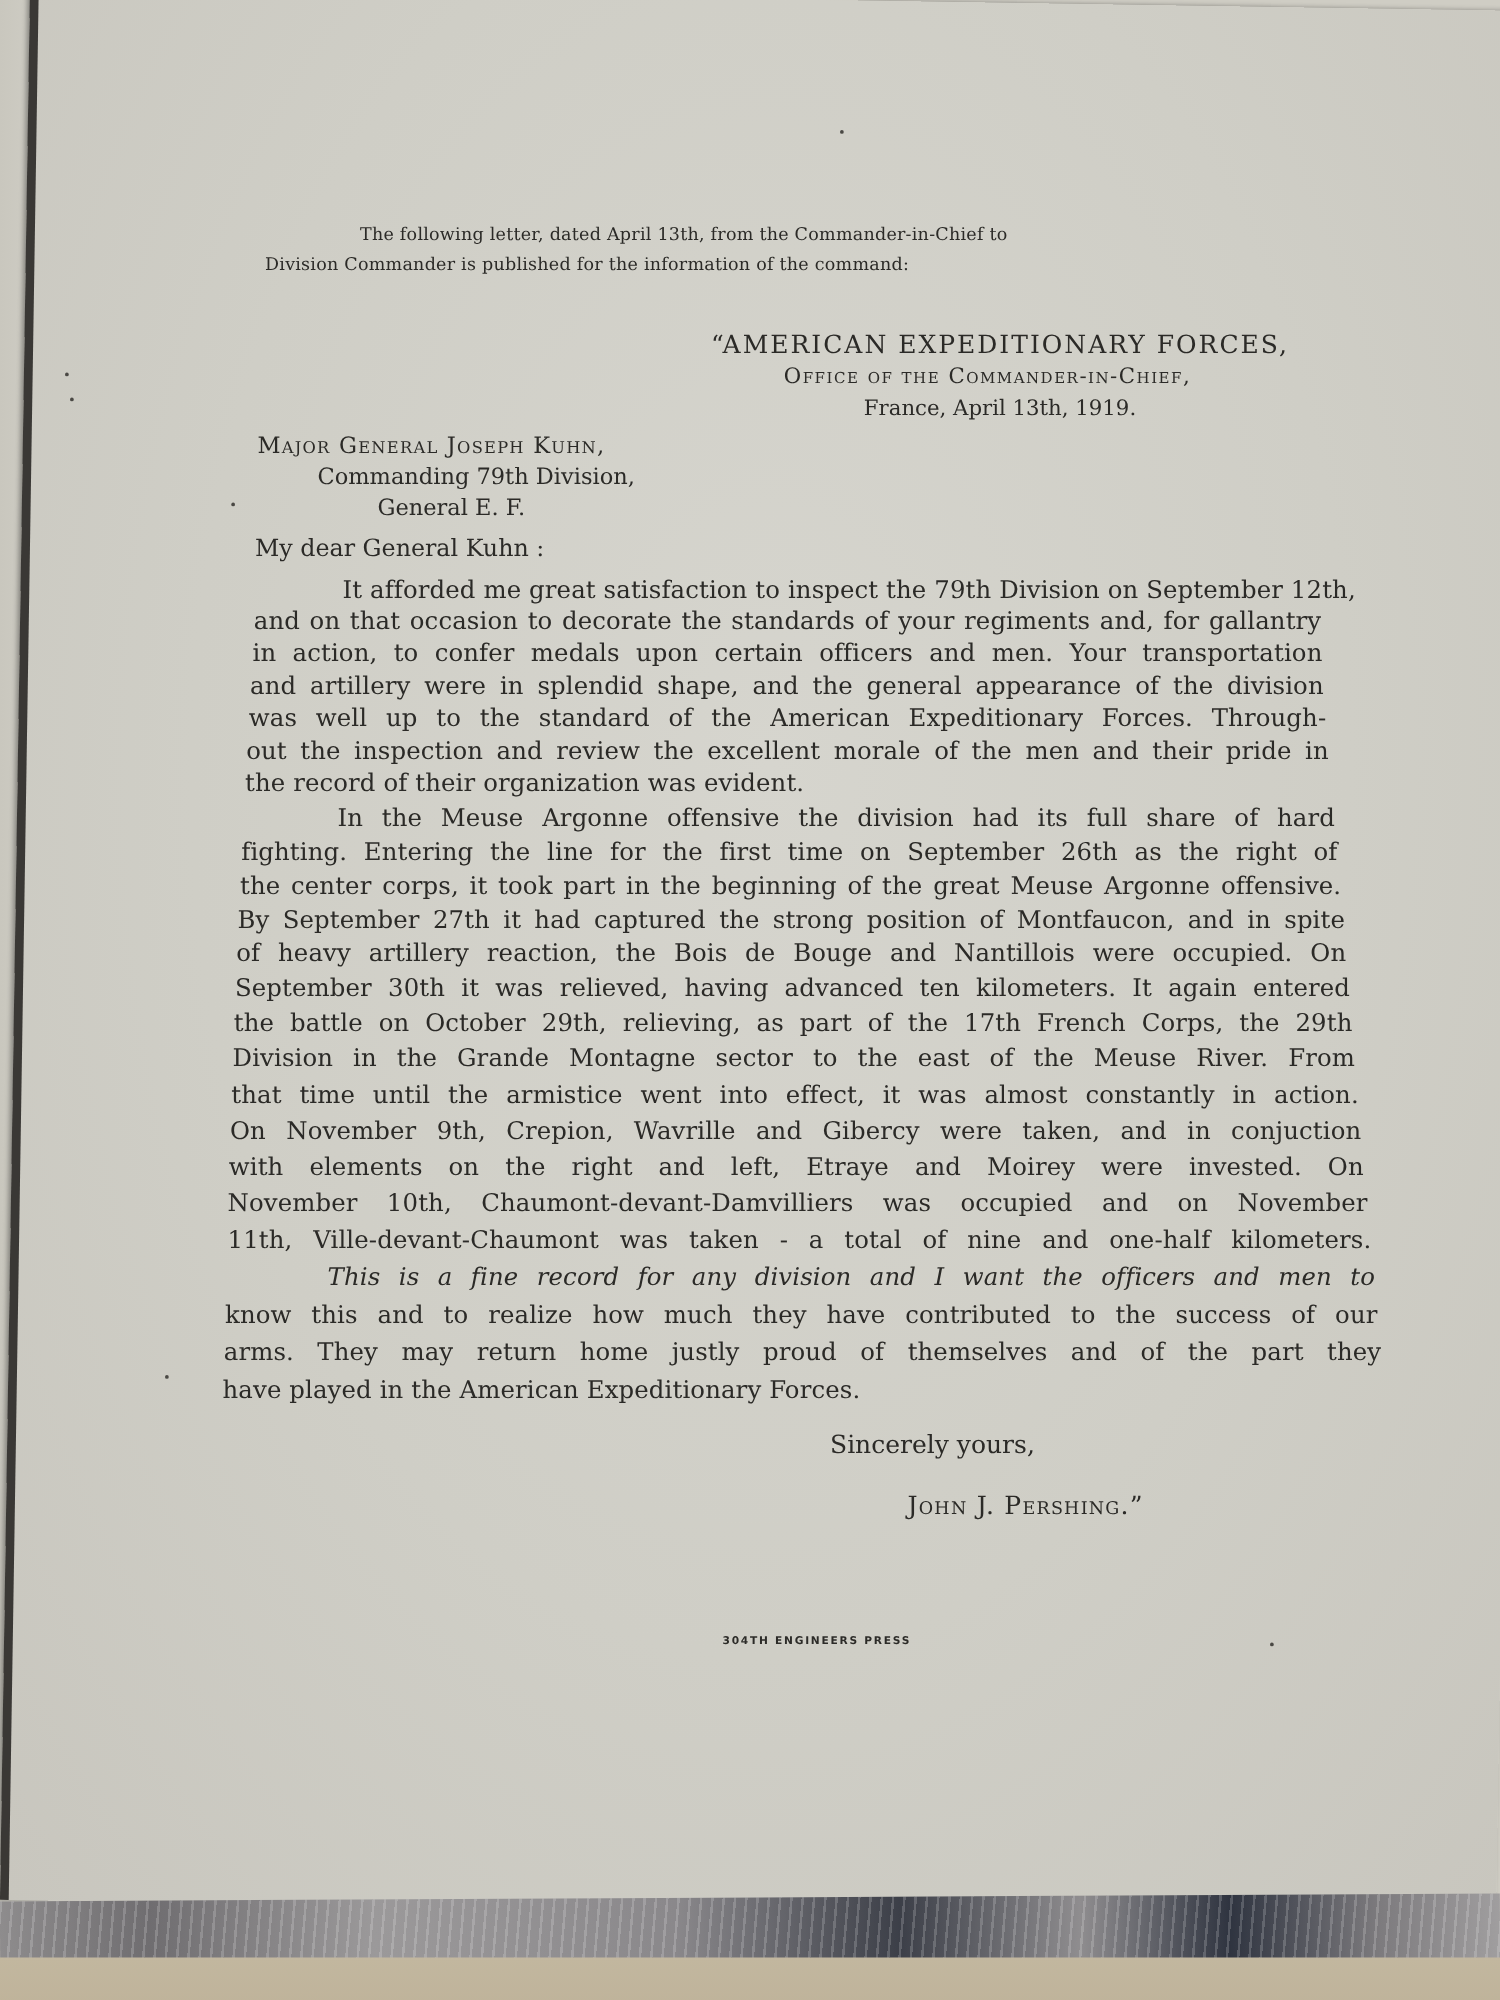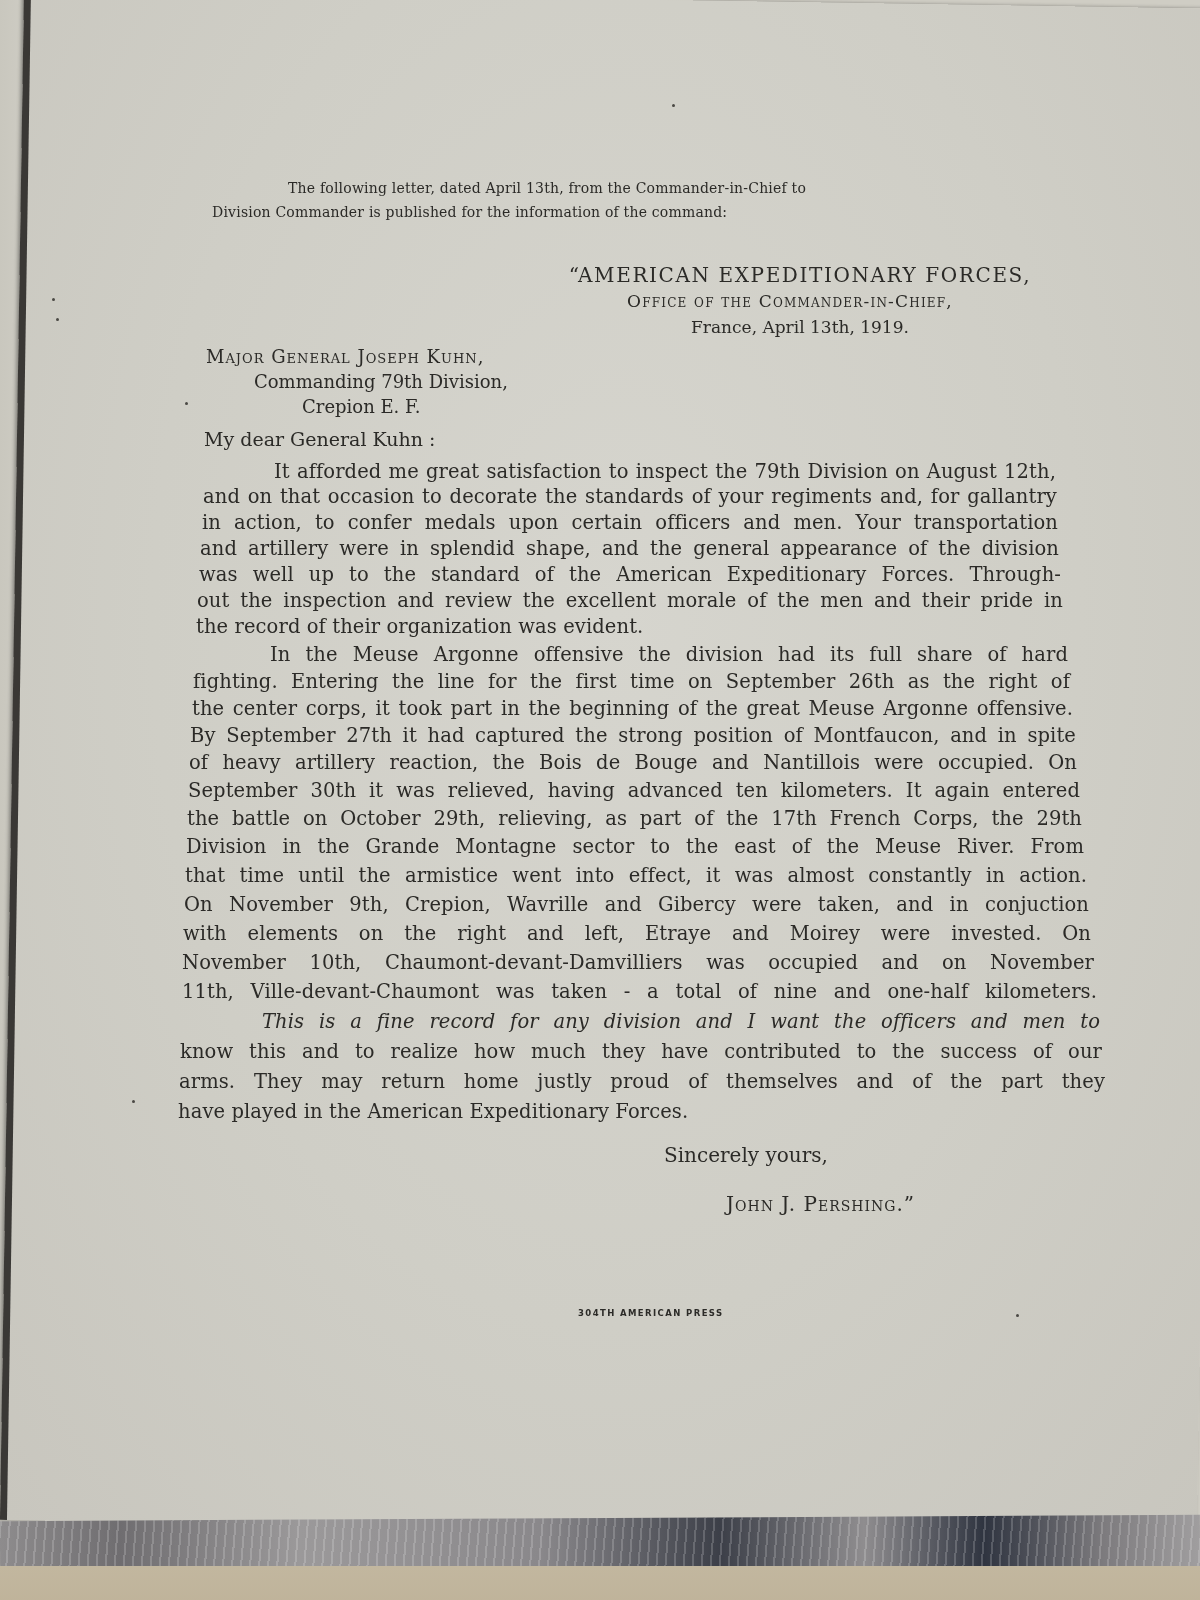--- a/index.html
+++ b/index.html
@@ -165,29 +165,29 @@
 
   <div class="heading">
     <span class="org">“AMERICAN EXPEDITIONARY FORCES,</span>
     <span class="office">Office of the Commander-in-Chief,</span>
     <span class="date">France, April 13th, 1919.</span>
   </div>
 
   <div class="addressee">
     <span class="name">Major General Joseph Kuhn,</span>
     <span class="cmd">Commanding 79th Division,</span>
-    <span class="unit">Crepion E. F.</span>
+    <span class="unit">General E. F.</span>
   </div>
 
   <div class="salutation">My dear General Kuhn :</div>
 
   <div class="body-text">
 
     <div>
-      <span class="line" style="left:274px; top:0px;    width:782px;">It afforded me great satisfaction to inspect the 79th Division on August 12th,</span>
+      <span class="line" style="left:274px; top:0px;    width:782px;">It afforded me great satisfaction to inspect the 79th Division on September 12th,</span>
       <span class="line" style="left:203px; top:25px;   width:854px;">and on that occasion to decorate the standards of your regiments and, for gallantry</span>
       <span class="line" style="left:202px; top:51px;   width:856px;">in action, to confer medals upon certain officers and men.   Your transportation</span>
       <span class="line" style="left:200px; top:77px;   width:859px;">and artillery were in splendid shape, and the general appearance of the division</span>
       <span class="line" style="left:199px; top:103px;  width:862px;">was well up to the standard of the American Expeditionary Forces.   Through-</span>
       <span class="line" style="left:197px; top:129px;  width:866px;">out the inspection and review the excellent morale of the men and their pride in</span>
       <span class="line" style="left:196px; top:155px;  text-align:left; text-align-last:left;">the record of their organization was evident.</span>
     </div>
 
     <div>
       <span class="line" style="left:270px; top:183px;  width:798px;">In the Meuse Argonne offensive the division had its full share of hard</span>
@@ -208,21 +208,21 @@
     <div>
       <span class="line" style="left:262px; top:550px;  width:838px;font-style:italic;">This is a fine record for any division and I want the officers and men to</span>
       <span class="line" style="left:180px; top:580px;  width:922px;">know this and to realize how much they have contributed to the success of our</span>
       <span class="line" style="left:179px; top:610px;  width:926px;">arms.   They may return home justly proud of themselves and of the part they</span>
       <span class="line" style="left:178px; top:640px;  text-align:right; text-align-last:left;">have played in the American Expeditionary Forces.</span>
     </div>
   </div>
 
   <div class="closing">Sincerely yours,</div>
   <div class="signature">John J. Pershing.”</div>
-  <div class="printer">304TH AMERICAN PRESS</div>
+  <div class="printer">304TH ENGINEERS PRESS</div>
 
   <span class="speck" style="left:672px; top:104px;"></span>
   <span class="speck" style="left:52px; top:298px;"></span>
   <span class="speck" style="left:56px; top:318px;"></span>
   <span class="speck" style="left:185px; top:402px;"></span>
   <span class="speck" style="left:132px; top:1100px;"></span>
   <span class="speck" style="left:1016px; top:1314px;"></span>
 </div>
 
 </body></html>

